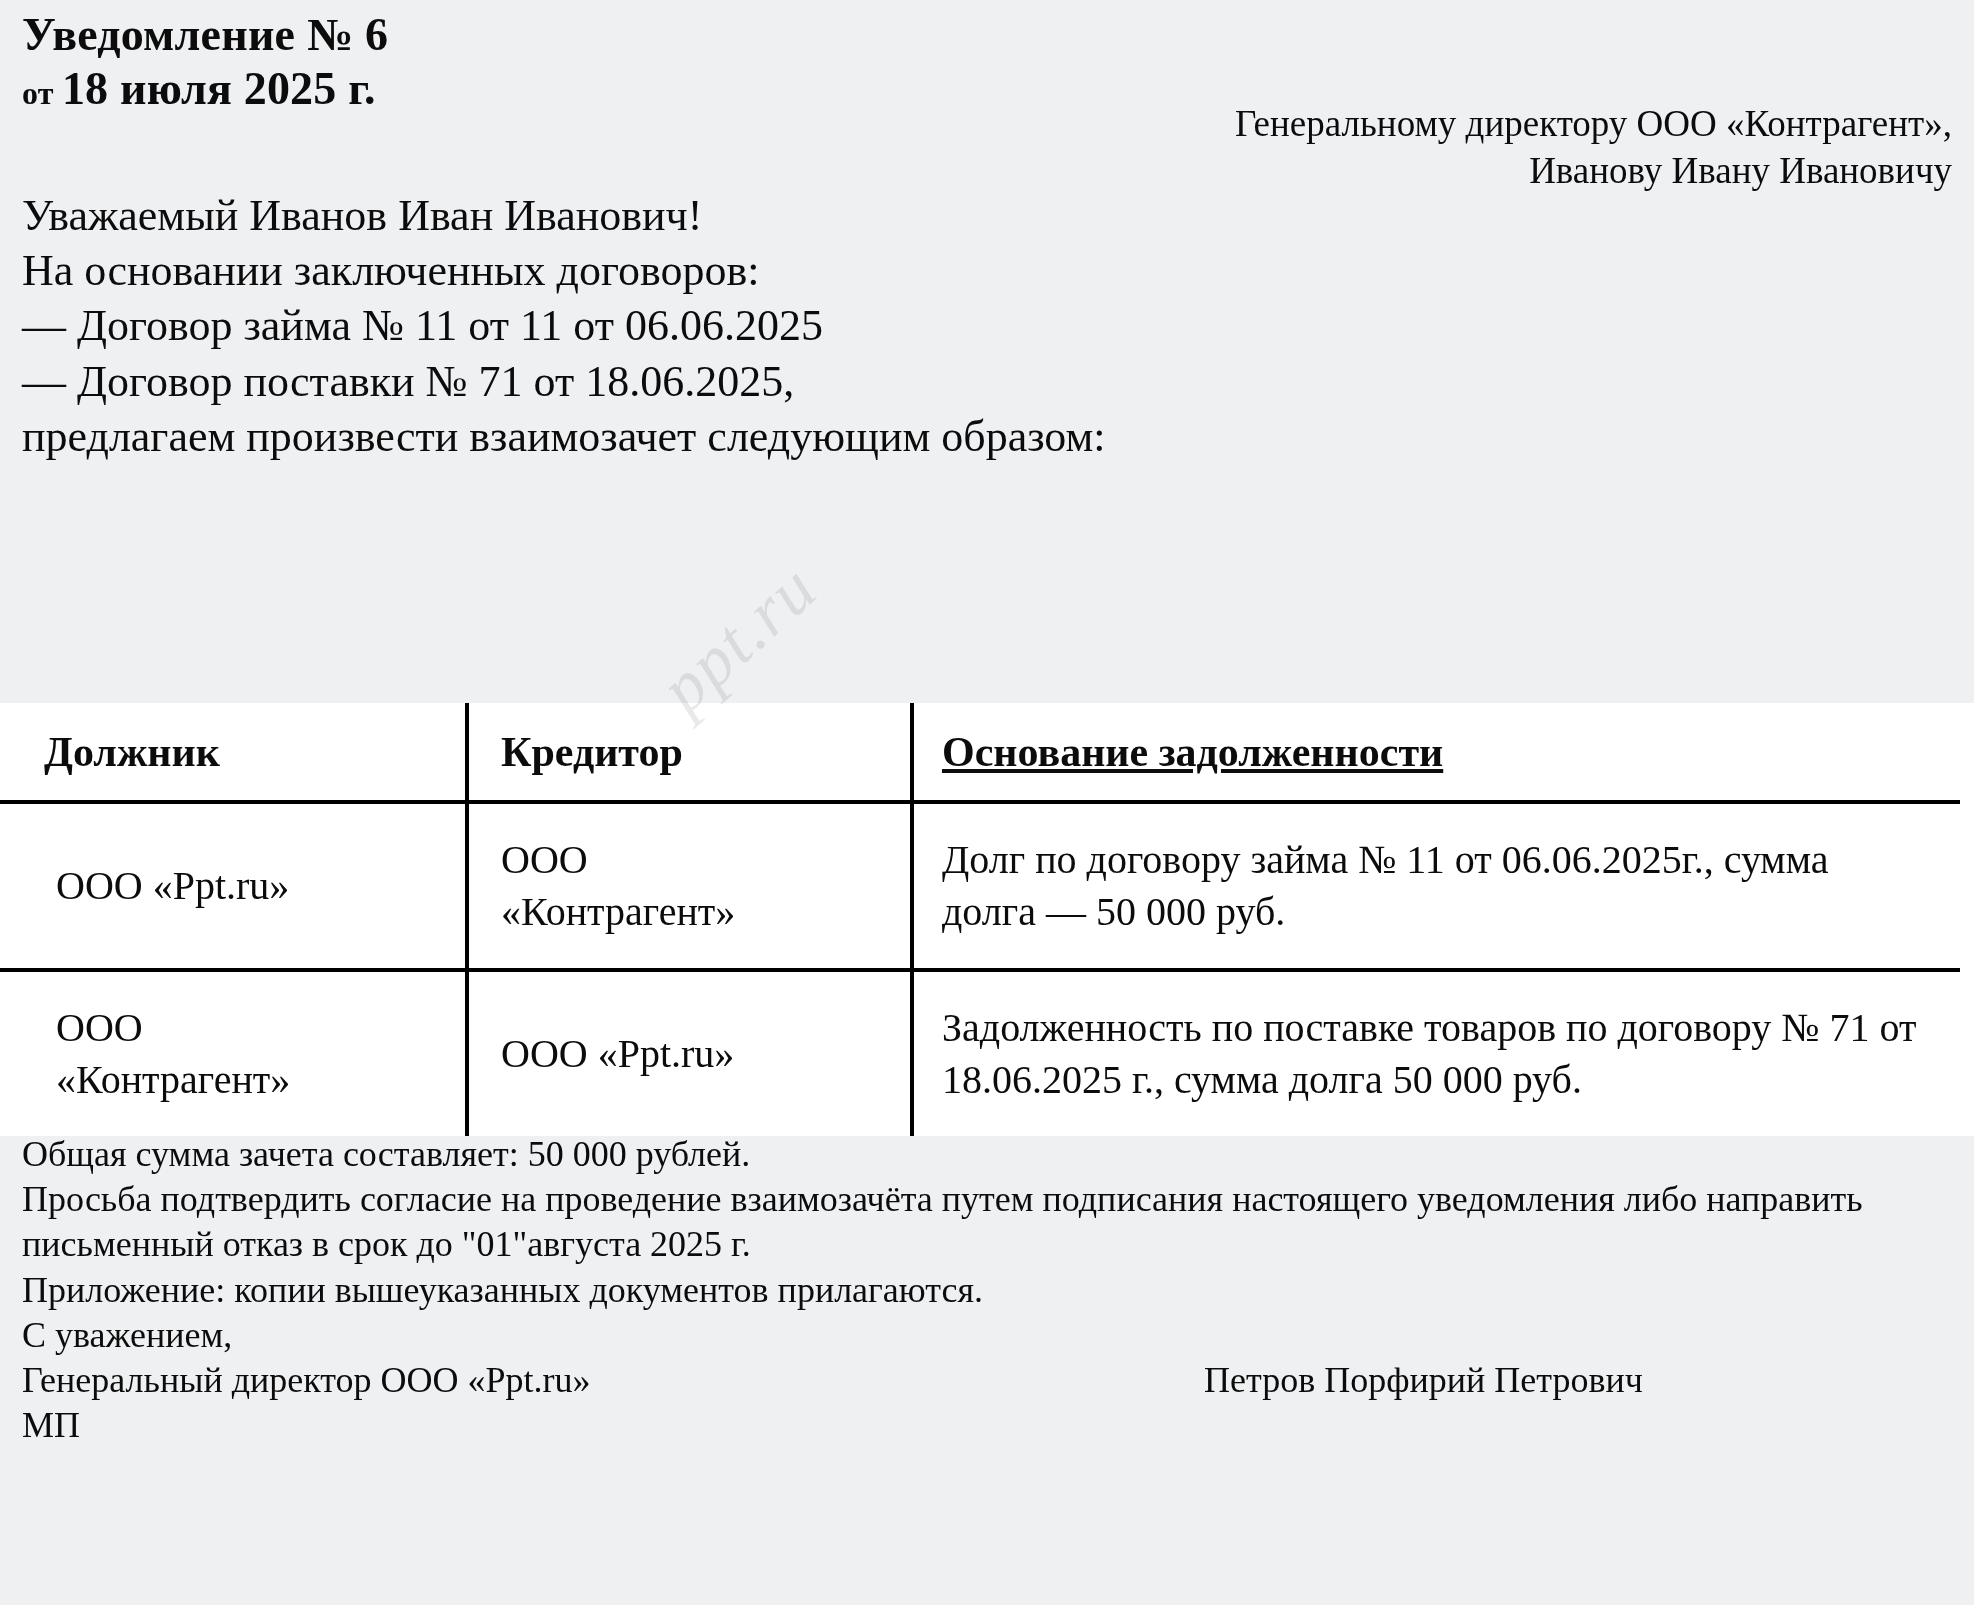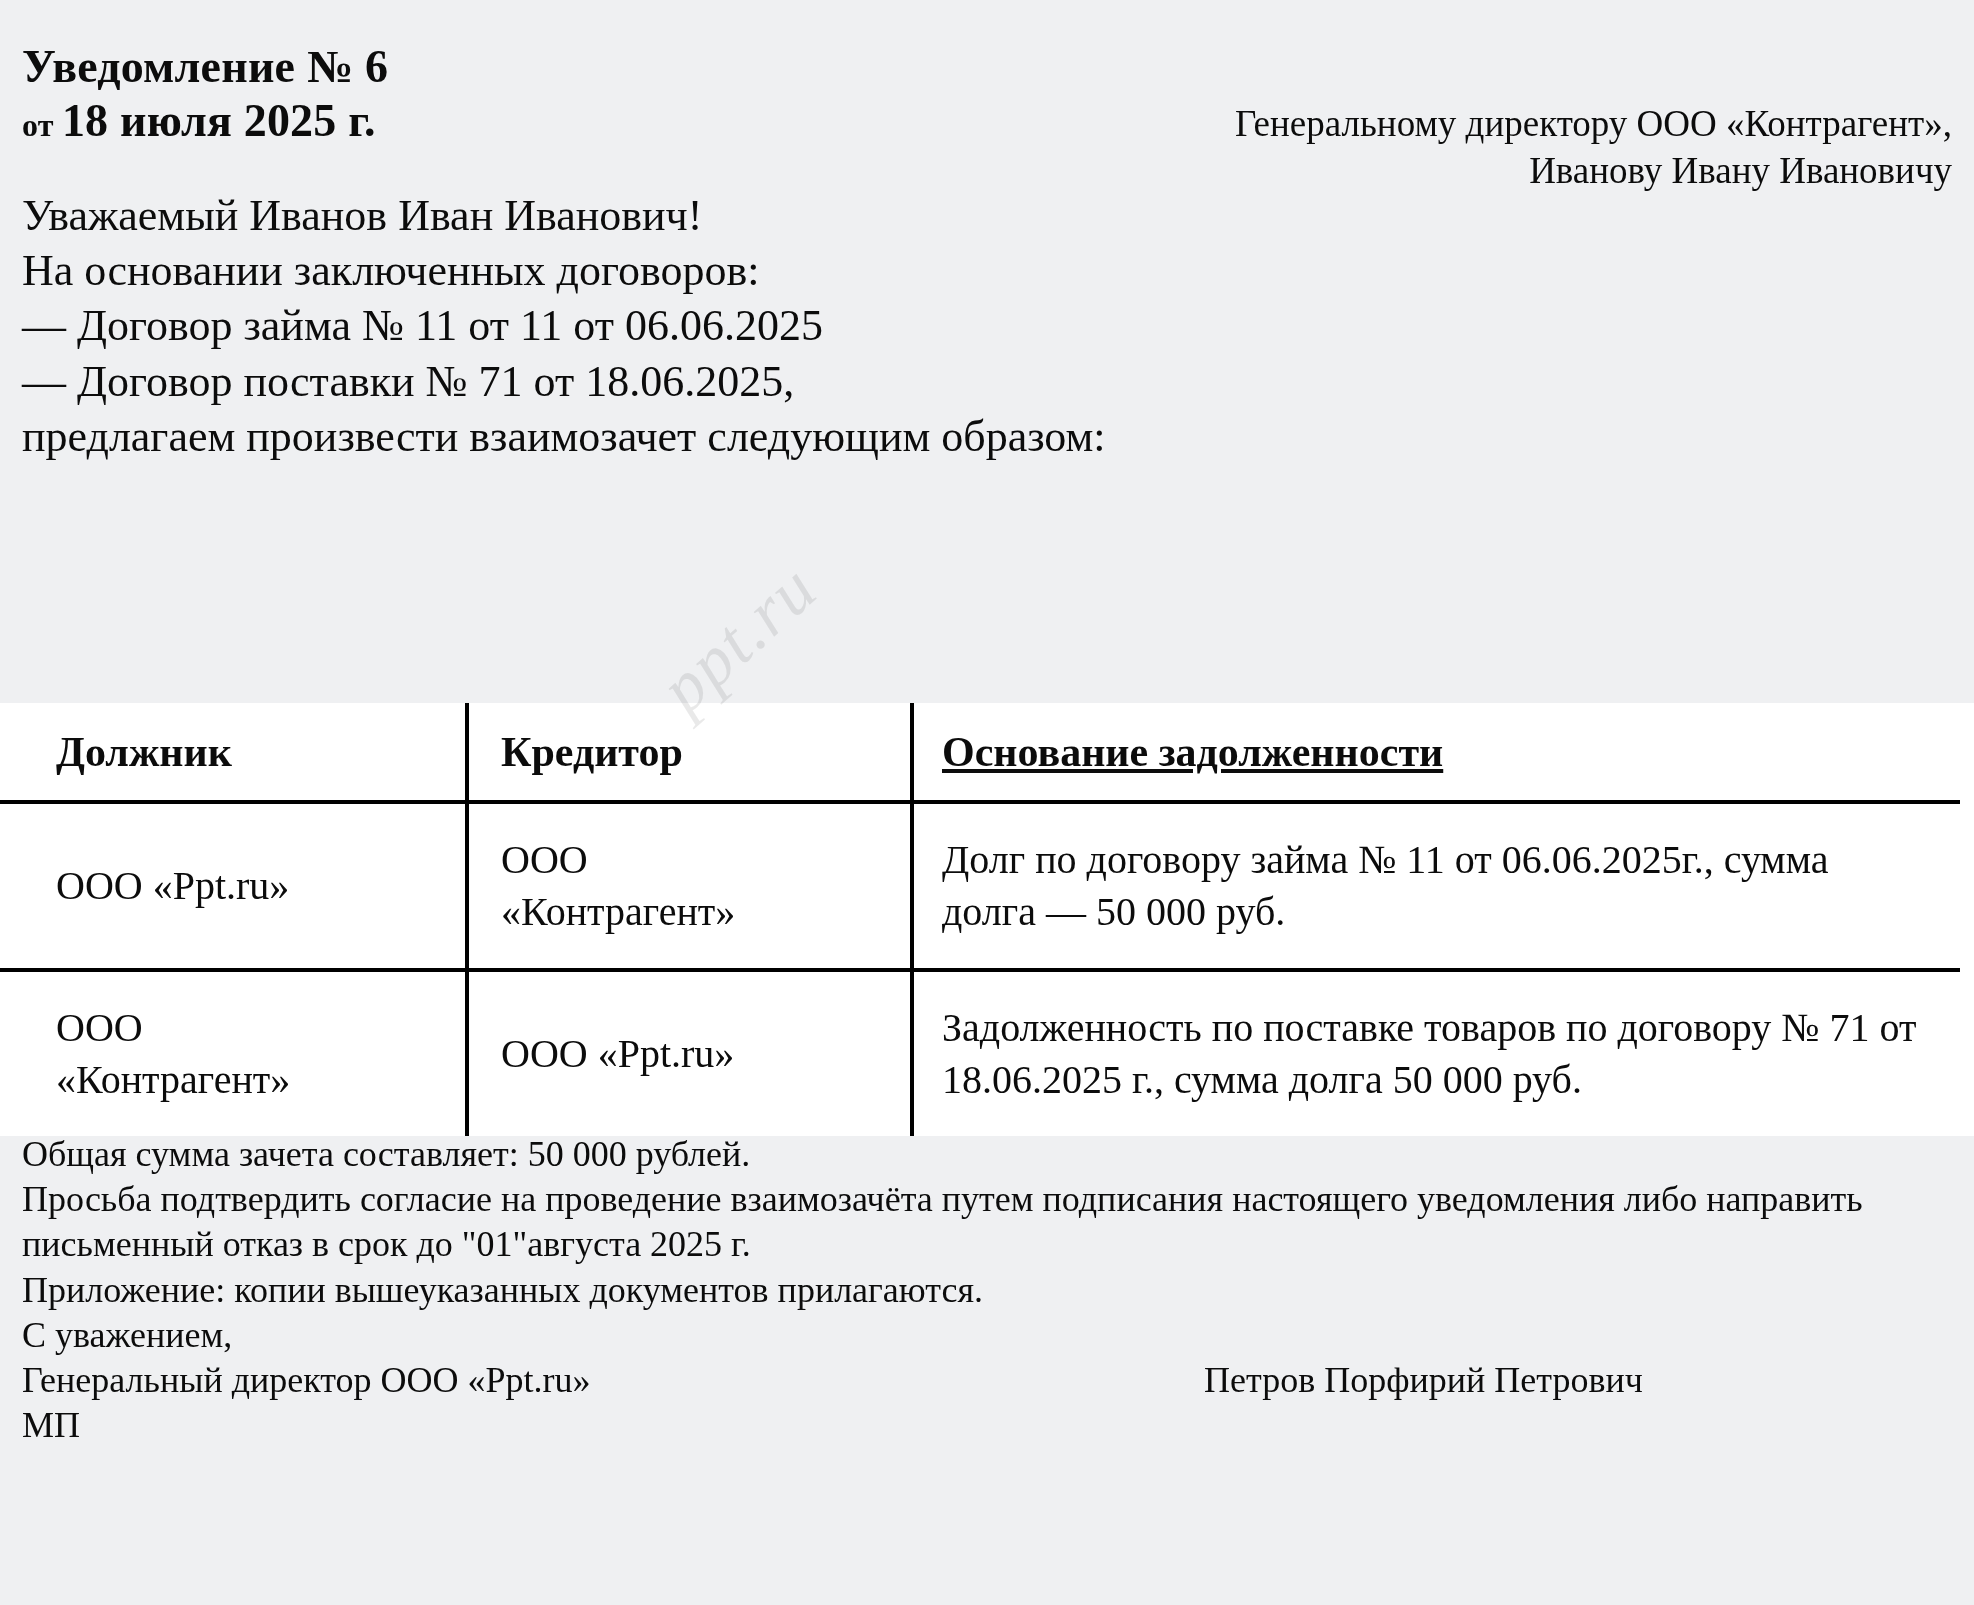--- a/index.html
+++ b/index.html
@@ -27,21 +27,20 @@
   
   .doc-title {
     position: absolute;
     left: 22px;
     top: 8px;
     font-size: 46px;
     font-weight: bold;
     letter-spacing: 0.2px;
     line-height: 1.18;
     white-space: nowrap;
-    margin-top: 32px;
   }
   .doc-title .sub {
     display: block;
   }
   .doc-title .sub .lead {
     font-weight: bold;
     font-size: 32px;
     text-align: center;
   }
 
@@ -105,21 +104,21 @@
     text-align: left;
     line-height: 1.30;
   }
   table.ledger thead th {
     font-weight: bold;
     font-size: 42px;
     padding-top: 22px;
     padding-bottom: 20px;
     border-bottom: 4px solid #000;
   }
-  table.ledger thead th.col-debtor { padding-left: 56px; }
+  table.ledger thead th.col-debtor { padding-left: 44px; }
   table.ledger thead th.col-creditor { padding-left: 36px; }
   table.ledger thead th.col-basis { padding-left: 32px; }
 
   table.ledger tbody td { border-bottom: 4px solid #000; }
   table.ledger tbody tr:last-child td { border-bottom: none; }
   table.ledger td.col-debtor {
     padding-left: 56px;
     padding-top: 30px;
     padding-bottom: 30px;
   }

